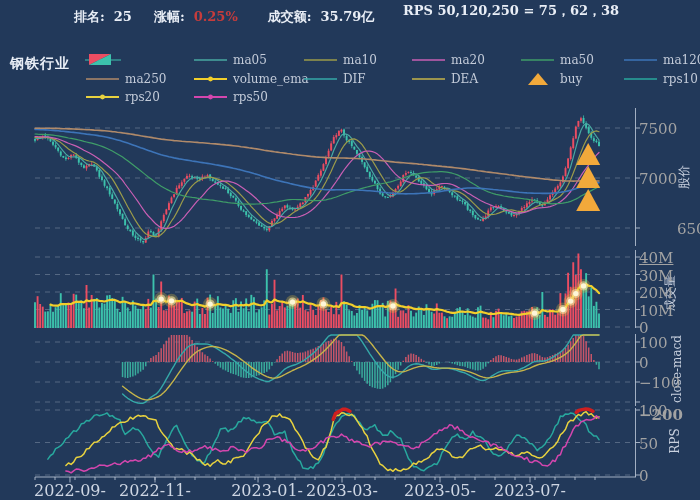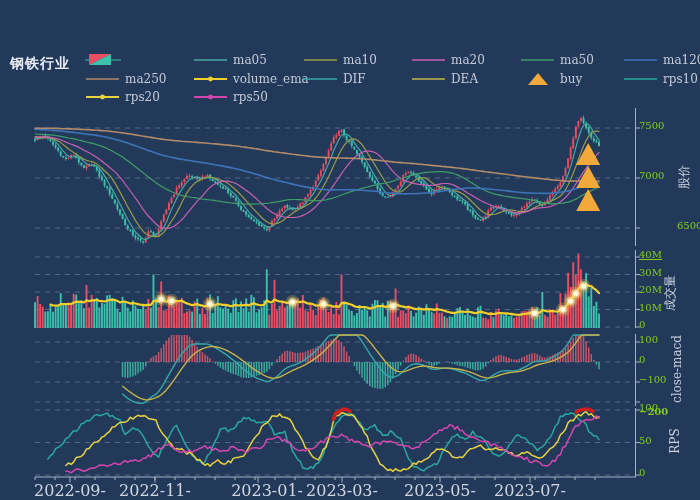--- a/index.html
+++ b/index.html
@@ -7,21 +7,21 @@
         font-family:"DejaVu Serif","Liberation Serif",serif;color:#e9eef6;}
   #chart{position:absolute;left:0;top:0;}
   .hdr{position:absolute;left:74px;top:8px;font-size:13px;font-weight:bold;white-space:nowrap;}
   .hdr .val{margin-left:9px;}
   .hdr .gap22{margin-left:22px;}
   .hdr .gap30{margin-left:30px;}
   .rpsblock{position:absolute;left:403px;top:2px;font-size:13px;font-weight:600;line-height:17px;white-space:nowrap;}
   .title{position:absolute;left:10px;top:55px;font-size:14px;font-weight:bold;letter-spacing:1px;text-align:center;}
   .legend-item{position:absolute;height:16px;font-size:12px;color:#c3cbd9;white-space:nowrap;}
   .legend-item .lab{position:absolute;left:40px;top:1px;}
-  .ticklab{position:absolute;left:639px;font-size:10px;color:#84cc16;white-space:nowrap;}
+  .ticklab{position:absolute;left:639px;font-size:15px;color:#a3a3a3;white-space:nowrap;}
   .datelab{position:absolute;top:481px;width:90px;text-align:center;font-size:16px;color:#ced6e3;}
   .ylab{position:absolute;font-size:12px;color:#c9d1df;white-space:nowrap;
         transform:translate(-50%,-50%) rotate(-90deg);}
 </style>
 </head>
 <body>
 
 <div class="root">
   <svg id="chart" width="700" height="500" viewBox="0 0 700 500">
       <g>
@@ -1025,22 +1025,26 @@
         <line x1="594.9999999999999" y1="477" x2="594.9999999999999" y2="480" stroke="rgba(195,205,220,0.8)" stroke-width="1"></line>
         <line x1="69.97999999999999" y1="477" x2="69.97999999999999" y2="482.5" stroke="rgba(195,205,220,0.8)" stroke-width="1"></line>
         <line x1="155" y1="477" x2="155" y2="482.5" stroke="rgba(195,205,220,0.8)" stroke-width="1"></line>
         <line x1="258.02" y1="477" x2="258.02" y2="482.5" stroke="rgba(195,205,220,0.8)" stroke-width="1"></line>
         <line x1="342.02000000000004" y1="477" x2="342.02000000000004" y2="482.5" stroke="rgba(195,205,220,0.8)" stroke-width="1"></line>
         <line x1="440" y1="477" x2="440" y2="482.5" stroke="rgba(195,205,220,0.8)" stroke-width="1"></line>
         <line x1="530" y1="477" x2="530" y2="482.5" stroke="rgba(195,205,220,0.8)" stroke-width="1"></line>
       </g>
     </svg>
 
+  <div class="hdr">
+    <span>排名:</span><span class="val">25</span><span class="gap22">涨幅:</span><span class="val" style="color: rgb(198, 60, 60);">0.25%</span><span class="gap30">成交额:</span><span class="val">35.79亿</span>
+  </div>
 
   <div class="rpsblock">
+    <div>RPS 50,120,250 = 75，62，38</div>
   </div>
 
   <div class="title">钢铁行业</div>
 
   <div id="legend">
       <div class="legend-item" style="left: 85px; top: 52px;">
         <svg width="36" height="16" style="position: absolute; left: 0px; top: 0px;">
           <line x1="0" y1="8" x2="36" y2="8" stroke="#3cc2ac" stroke-width="1.2"></line>
           <path d="M4,2 L26,2 L4,13 Z" fill="#ec4d62"></path>
           <path d="M26,2 L26,13 L4,13 Z" fill="#3cc2ac"></path>

